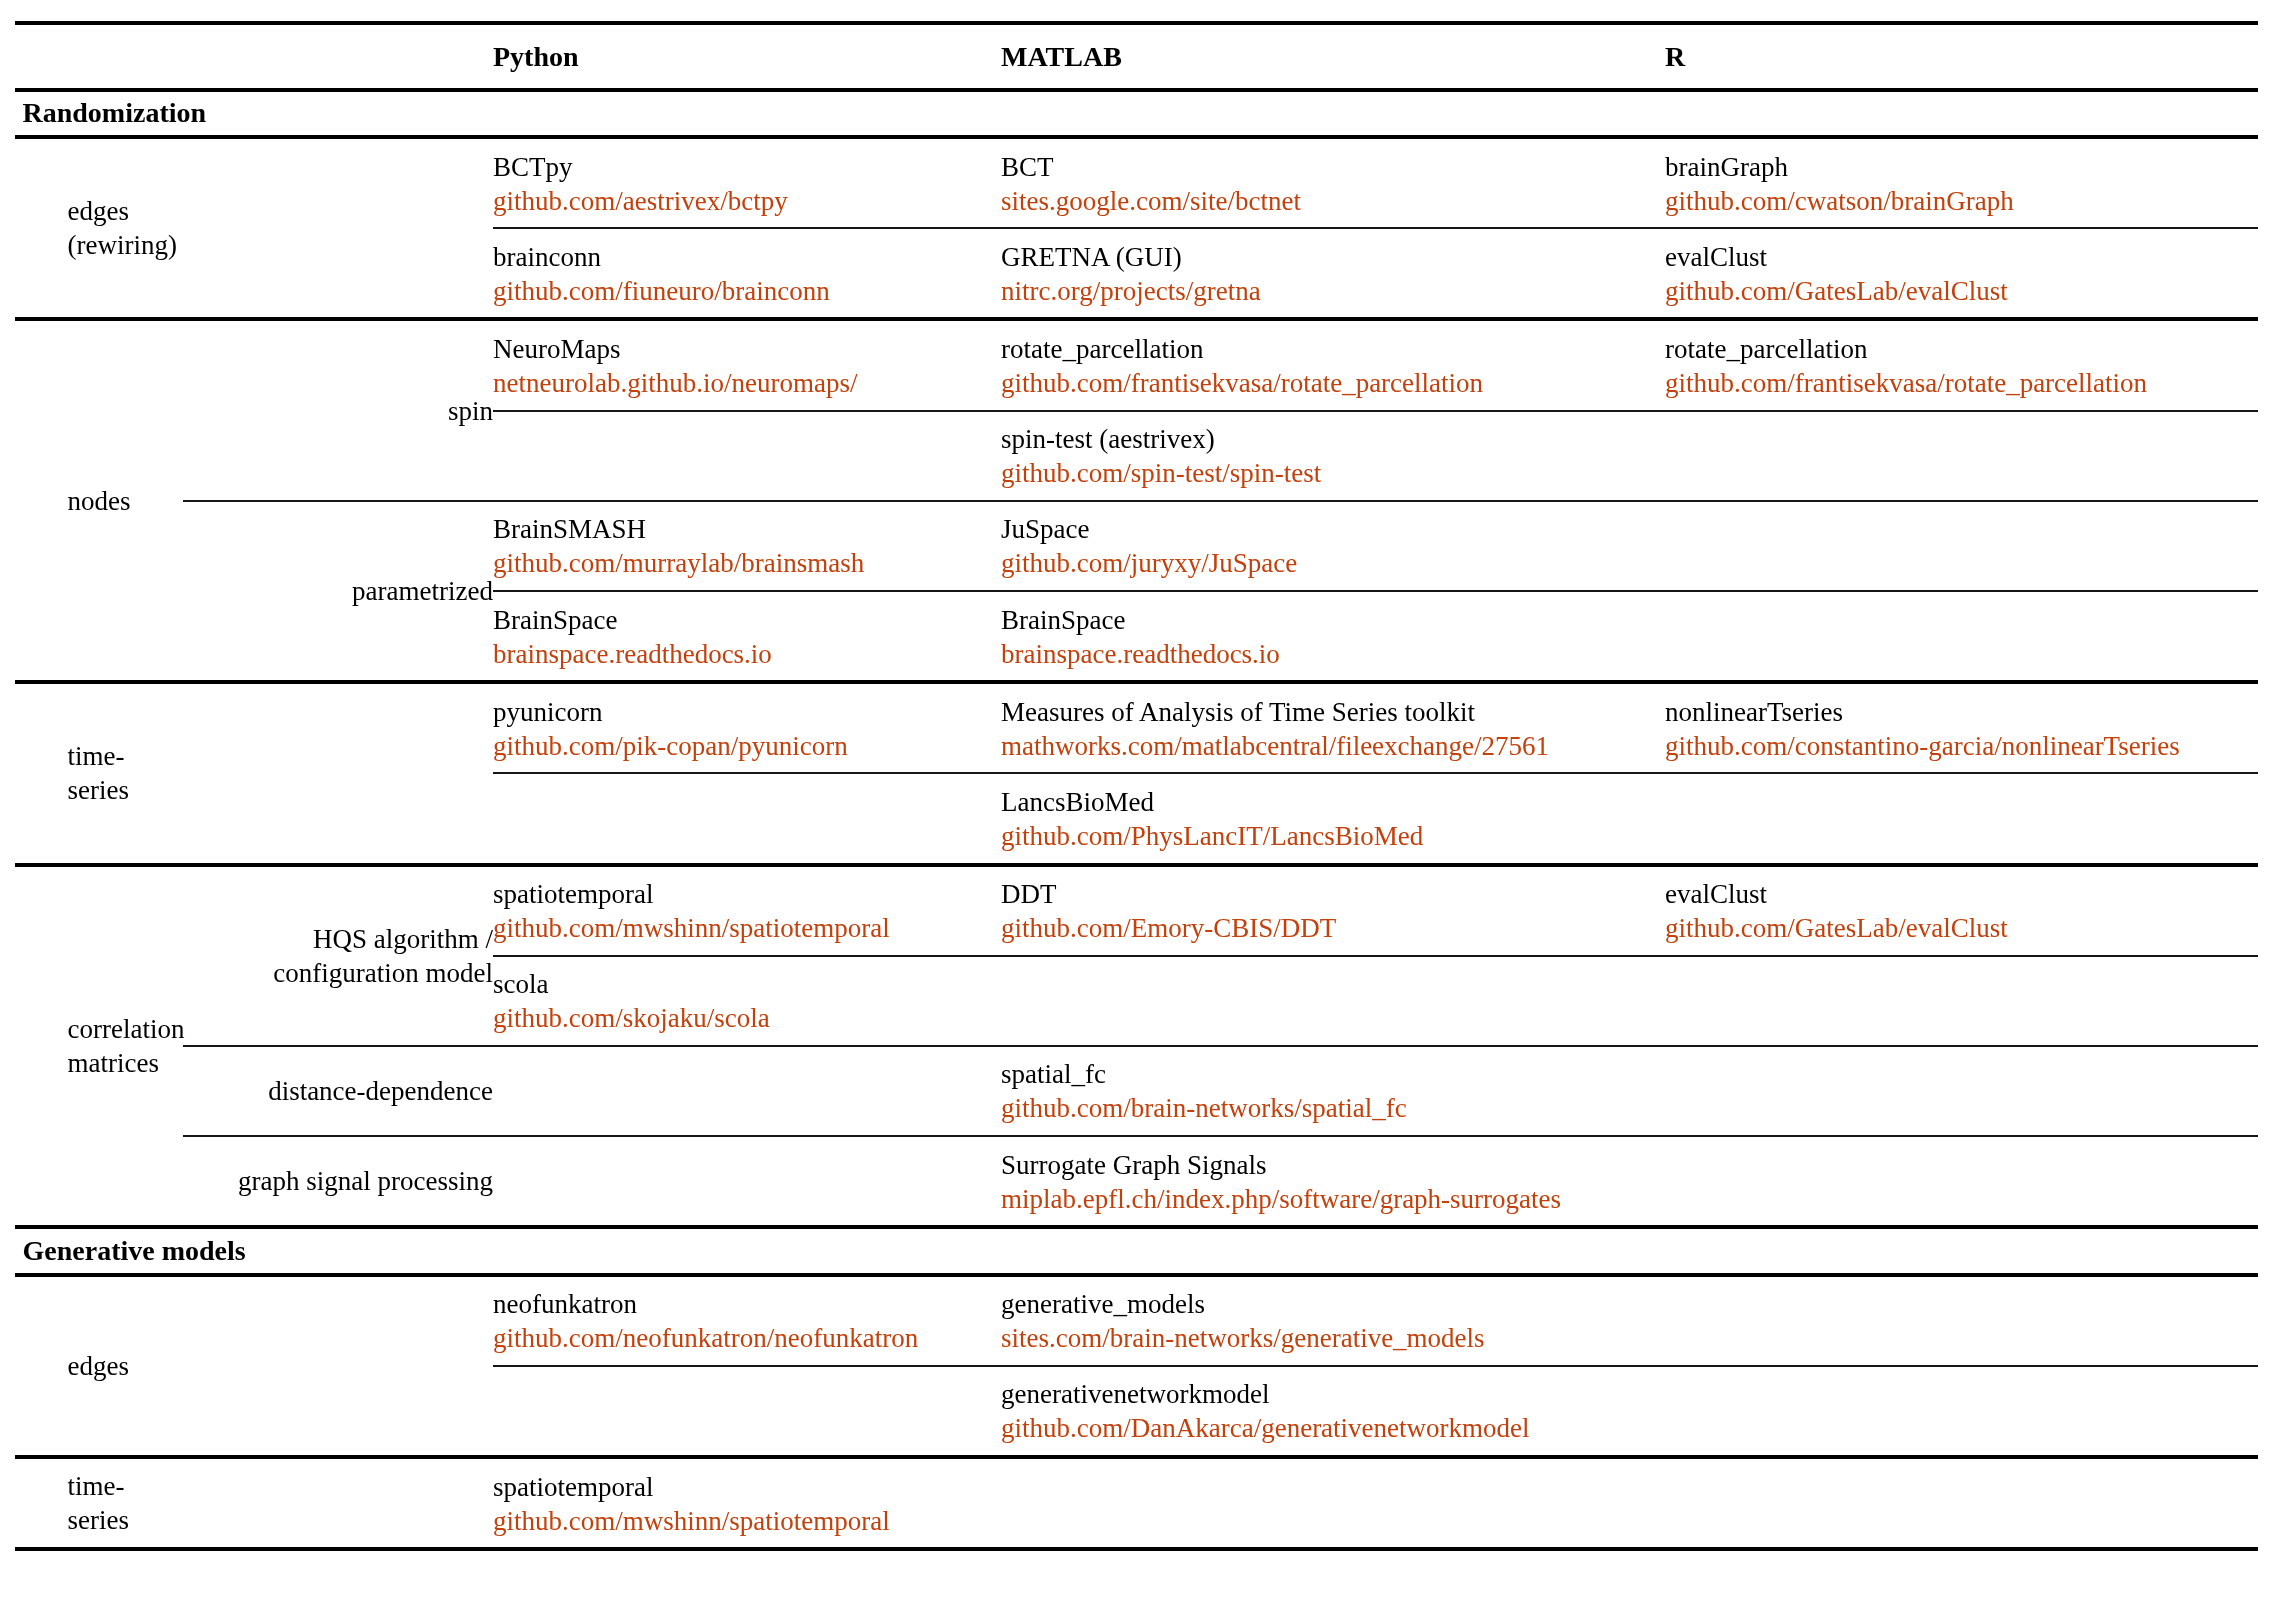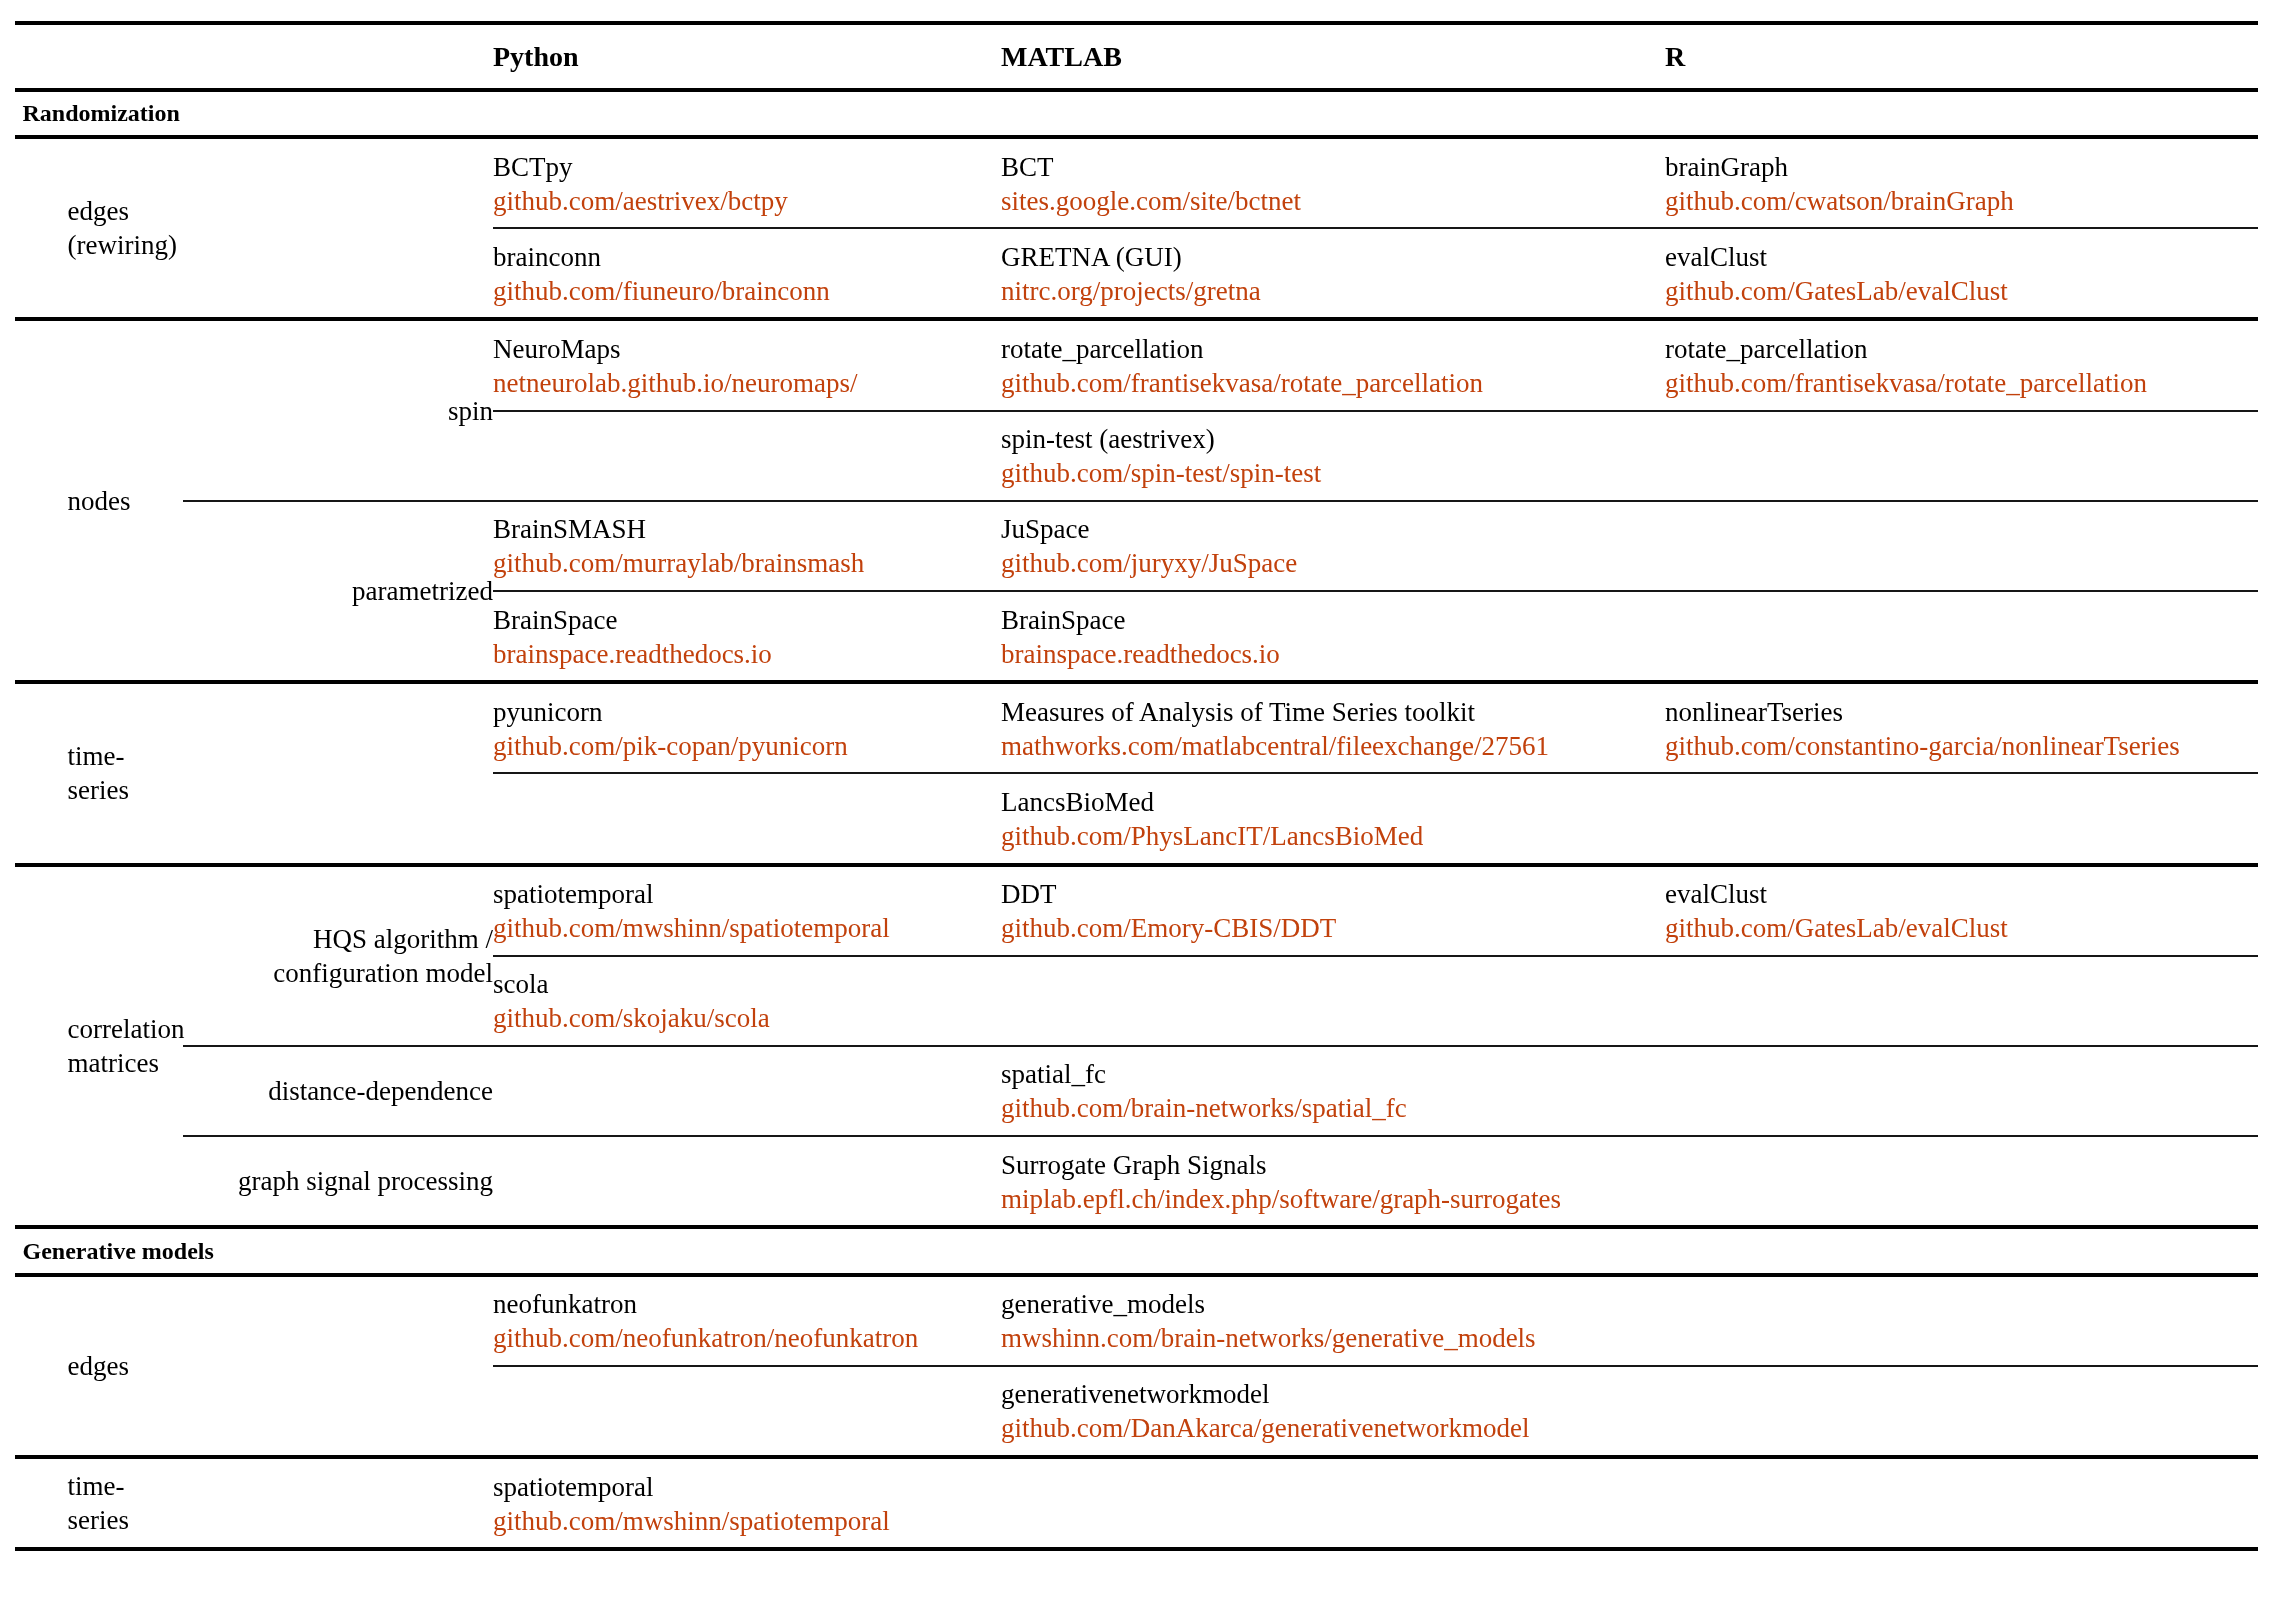--- a/index.html
+++ b/index.html
@@ -31,21 +31,21 @@
   tr.heavy > td { border-top: 4.5px solid #000; }
   tr.thin > td  { border-top: 2.2px solid #161616; }
   td.colhead {
     font-weight: bold;
     font-size: 28px;
     padding: 14px 0 12.7px 0;
     line-height: 36px;
   }
   td.section {
     font-weight: bold;
-    font-size: 24px;
+    font-size: 28px;
     padding: 3.7px 0 3.7px 7.5px;
     line-height: 36px;
   }
   td.glabel {
     vertical-align: middle;
     padding-left: 7.5px;
     line-height: 34px;
   }
   td.slabel {
     vertical-align: middle;
@@ -320,21 +320,21 @@
       <td class="glabel" rowspan="2">
         <span class="lbl-line">edges</span>
       </td>
       <td rowspan="2"></td>
       <td class="cell">
         <div class="tname">neofunkatron</div>
         <a class="turl">github.com/neofunkatron/neofunkatron</a>
       </td>
       <td class="cell">
         <div class="tname">generative_models</div>
-        <a class="turl">mwshinn.com/brain-networks/generative_models</a>
+        <a class="turl">sites.com/brain-networks/generative_models</a>
       </td>
       <td class="cell">
         <div class="tname"></div>
         <a class="turl"></a>
       </td>
     </tr>
 
     <tr class="thin">
       <td class="cell">
         <div class="tname"></div>

